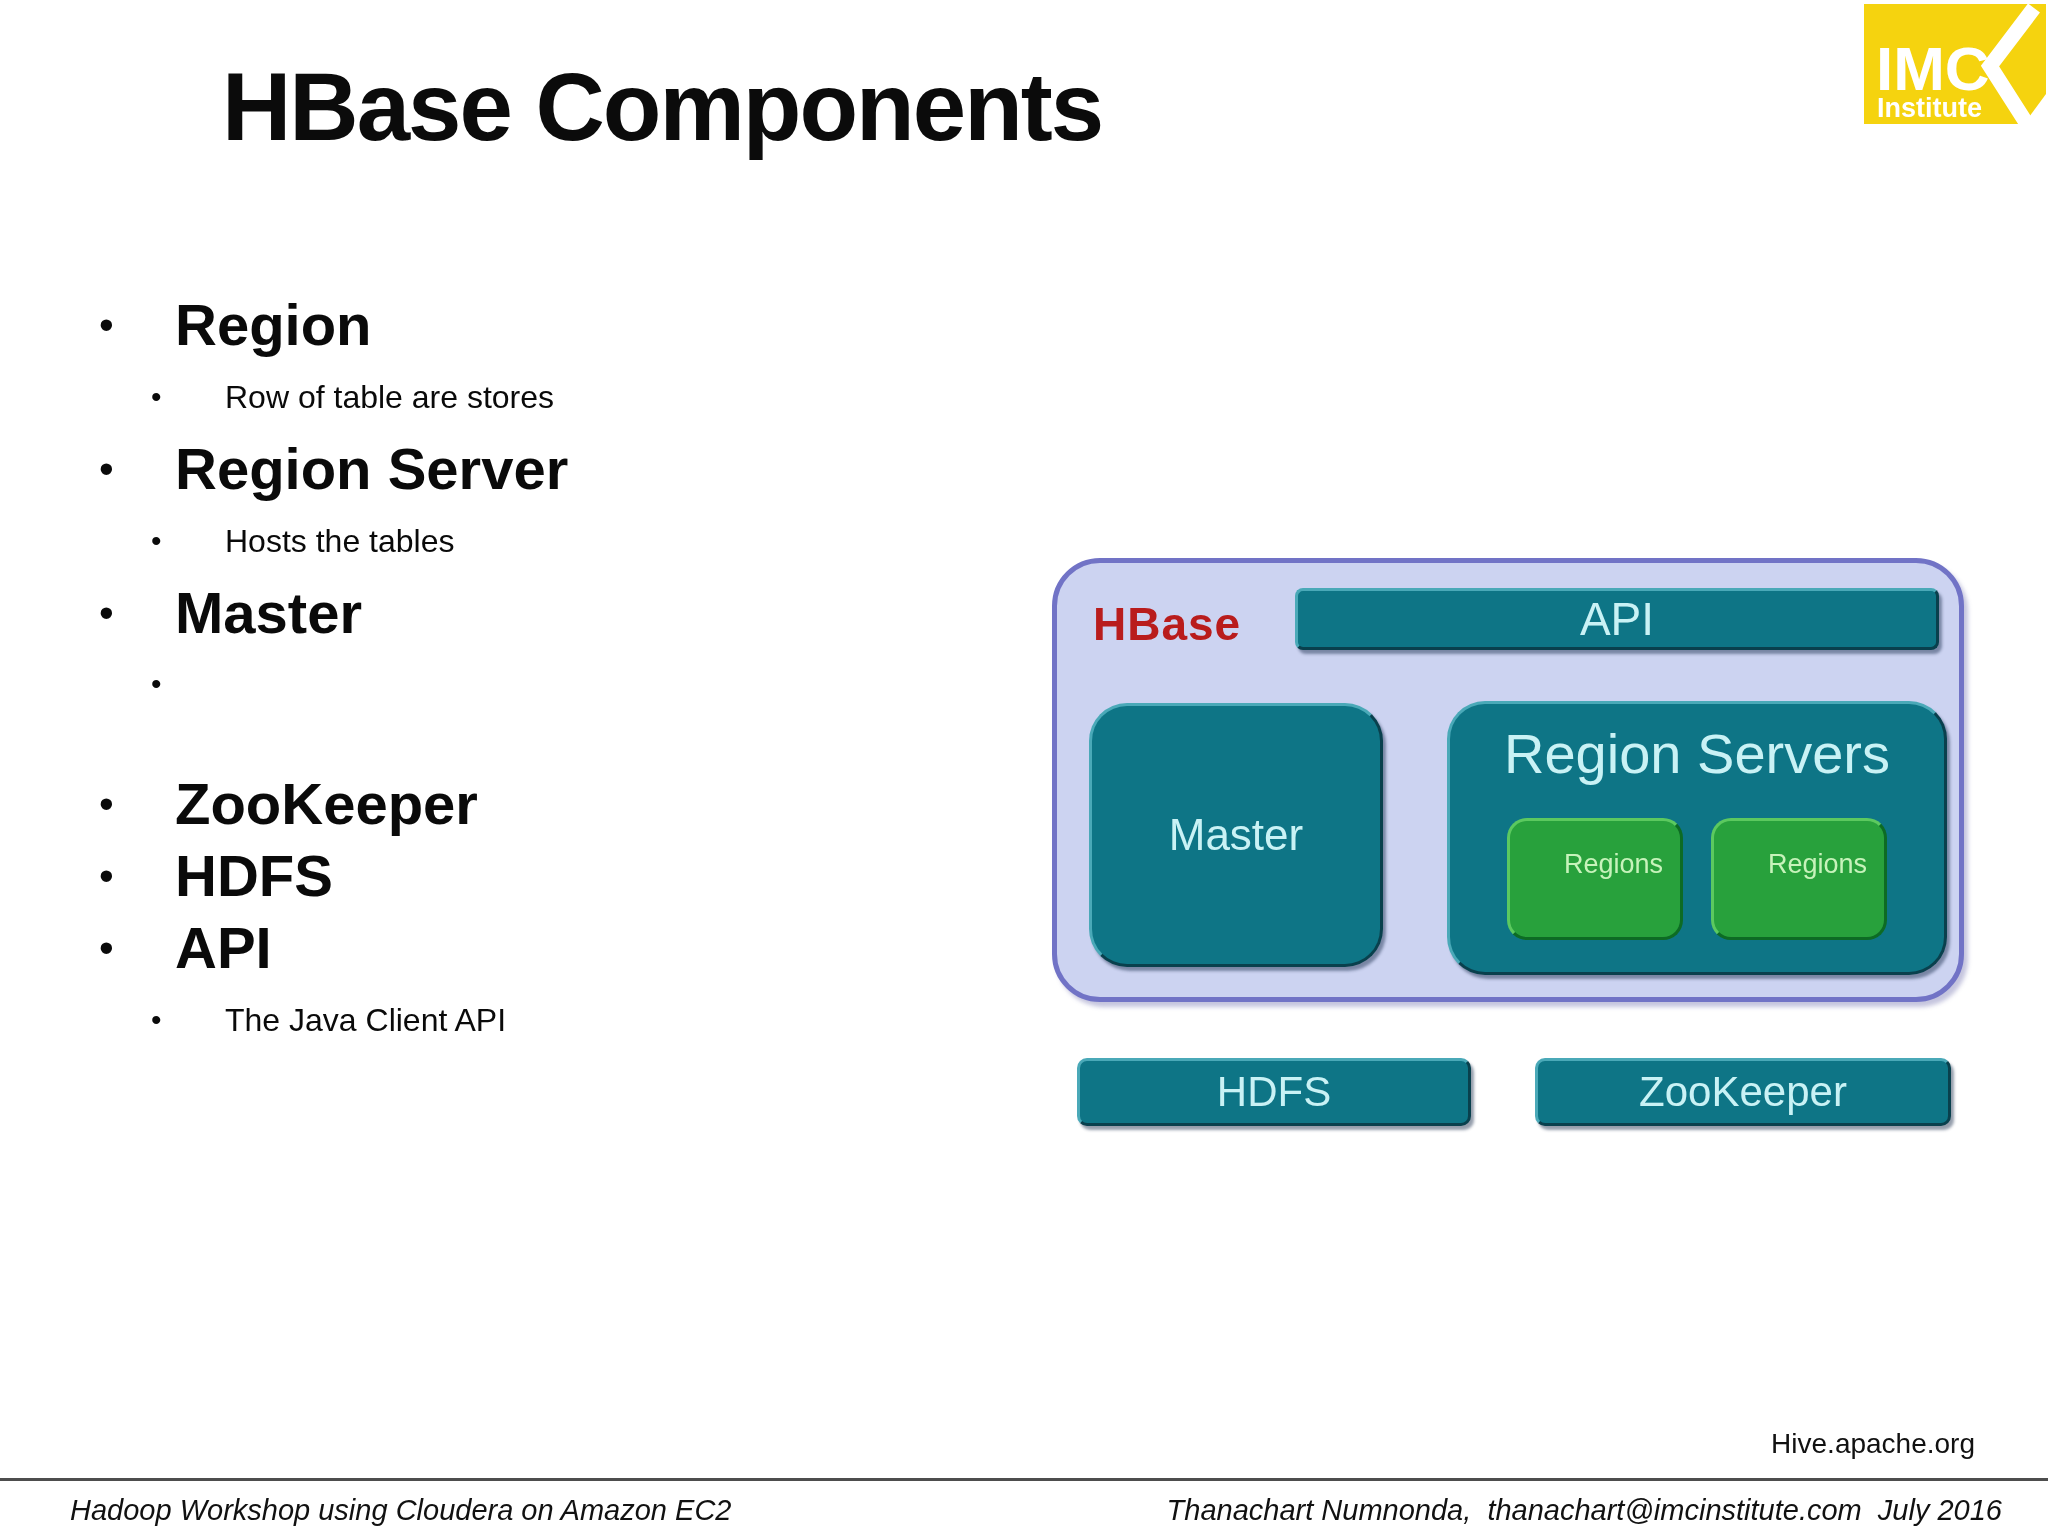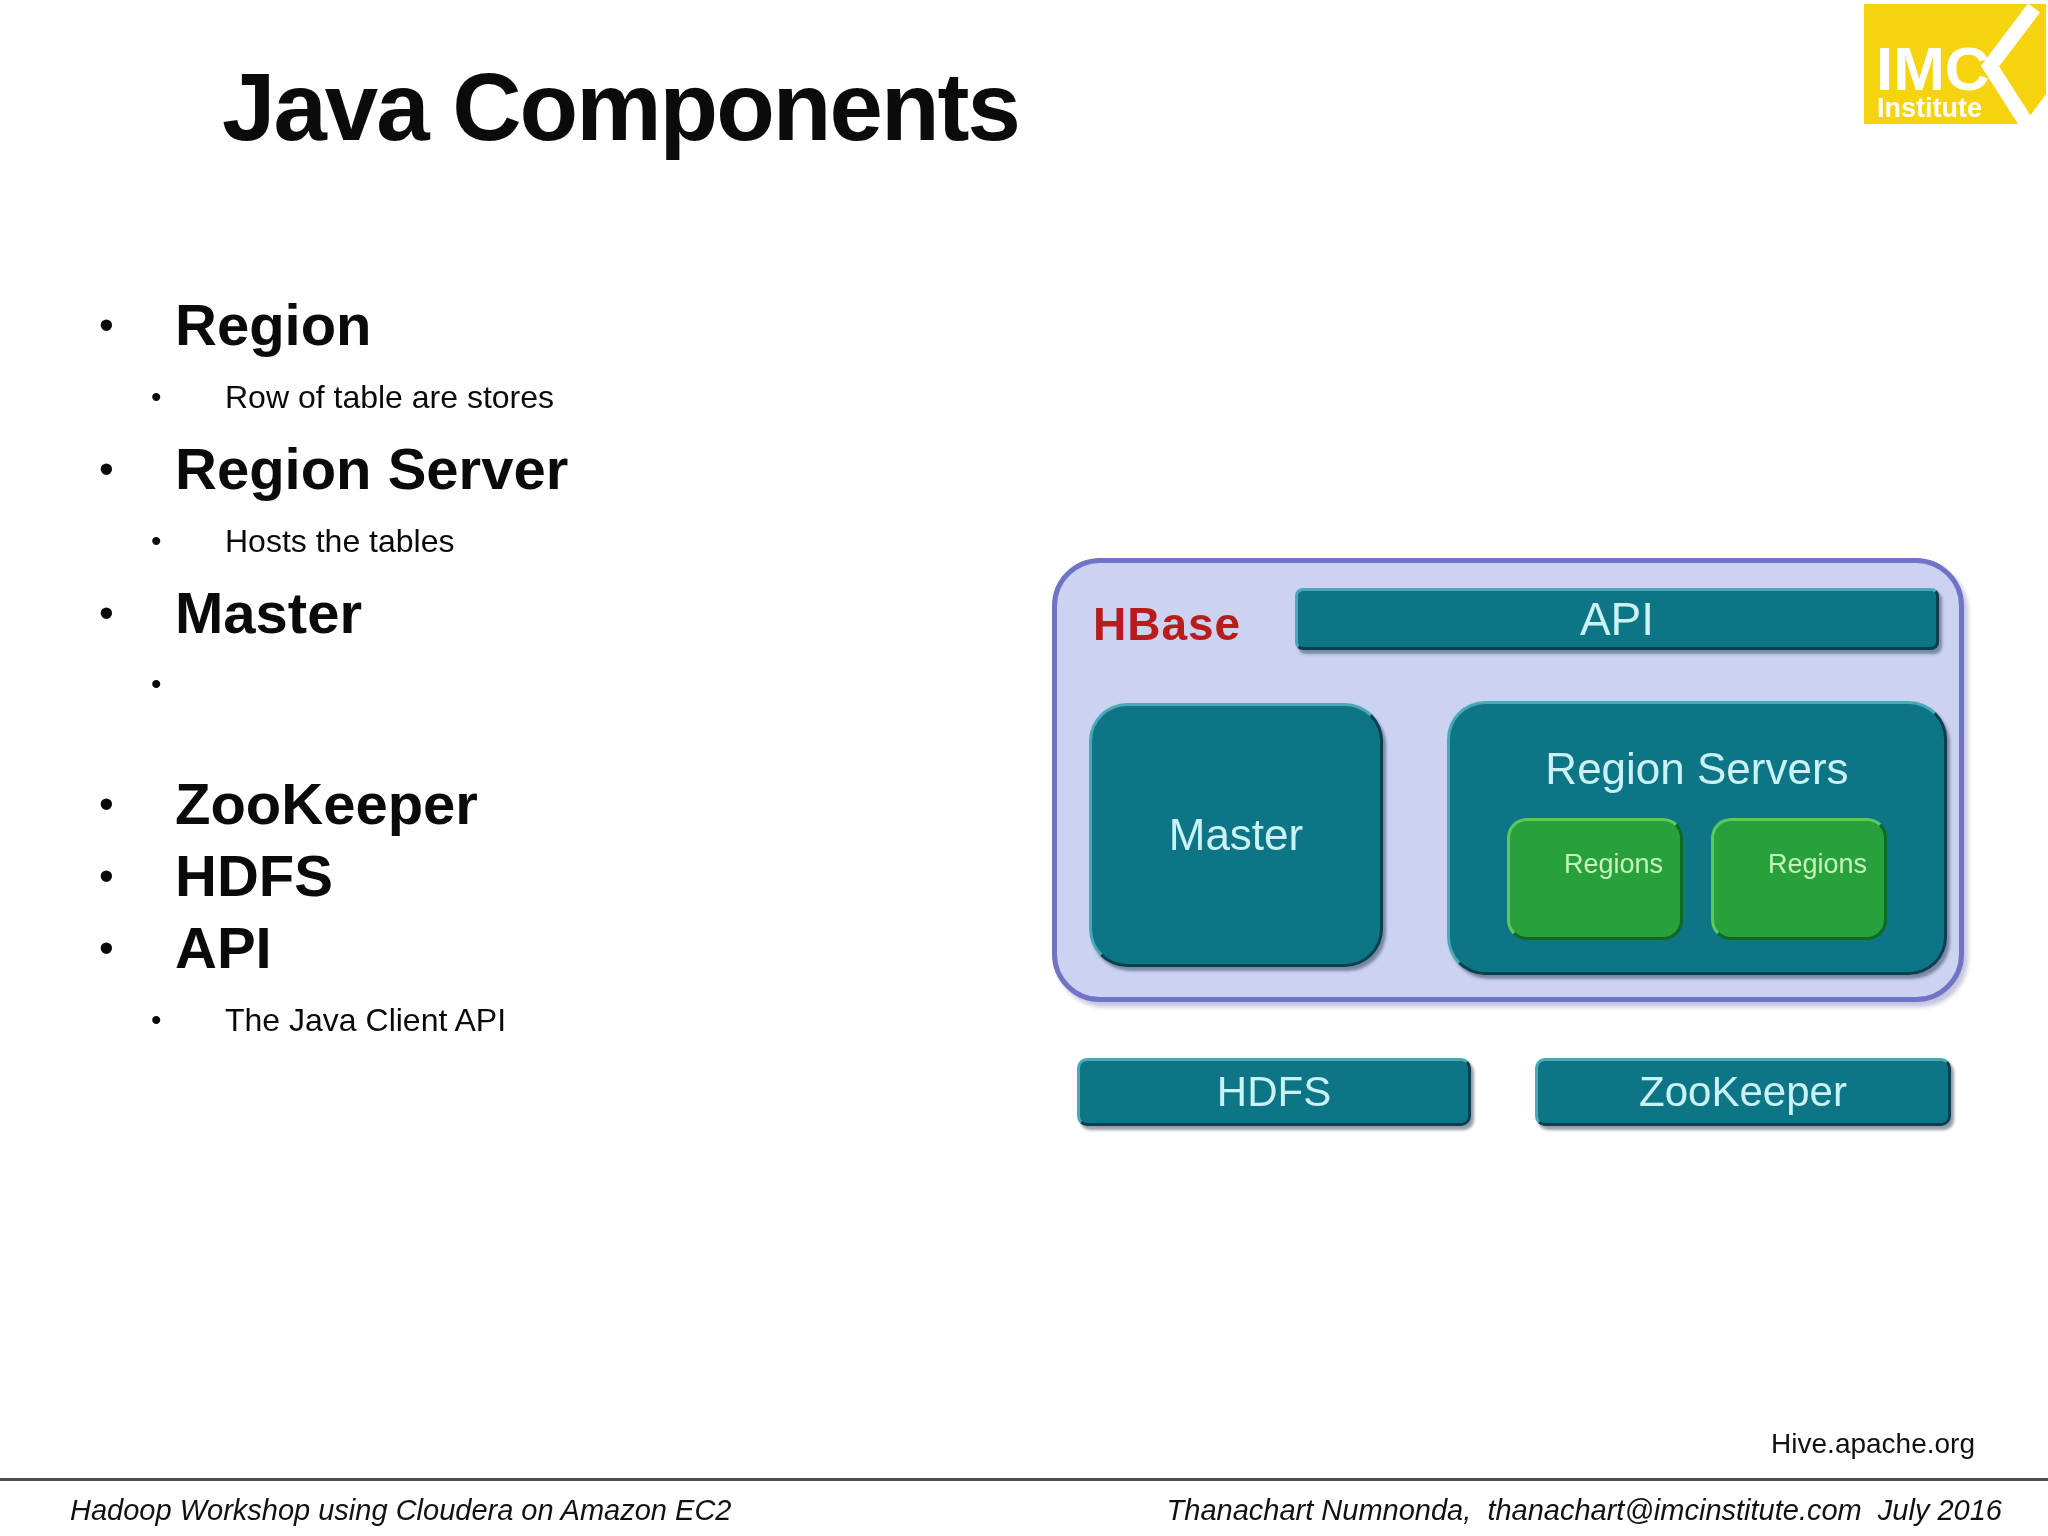--- a/index.html
+++ b/index.html
@@ -40,21 +40,21 @@
     border-right:3px solid #09404d;border-bottom:3px solid #09404d;
     box-shadow:3px 4px 3px rgba(20,40,70,0.45);
     display:flex;align-items:center;justify-content:center;
   }
   .api-bar{position:absolute;left:238px;top:25px;width:644px;height:62px;border-radius:8px;font-size:46px;}
   .master-box{position:absolute;left:32px;top:140px;width:294px;height:264px;border-radius:38px;font-size:44px;}
   .rs-box{
     position:absolute;left:390px;top:138px;width:500px;height:274px;border-radius:38px;
     display:block;text-align:center;
   }
-  .rs-title{margin-top:40px;font-size:44px;color:#c9f2f5;}
+  .rs-title{margin-top:17px;font-size:56px;color:#c9f2f5;}
   .regions-wrap{position:absolute;left:0;top:114px;width:100%;display:flex;justify-content:center;gap:28px;}
   .region-box{
     width:176px;height:122px;border-radius:20px;box-sizing:border-box;
     background:#28a13c;color:#c7f3bb;
     border-top:3px solid #5cc95f;border-left:3px solid #5cc95f;
     border-right:3px solid #0d6b24;border-bottom:3px solid #0d6b24;
     display:flex;align-items:flex-start;justify-content:center;
     font-size:27px;padding-top:28px;padding-left:37px;
   }
   .hdfs-bar{position:absolute;left:1077px;top:1058px;width:394px;height:68px;border-radius:10px;font-size:42px;}
@@ -68,21 +68,21 @@
   .footer-right{
     position:absolute;right:46px;top:1494px;font-size:29px;font-style:italic;color:#111;
     white-space:pre;
   }
 </style>
 </head>
 <body>
 
 <div id="slide">
 
-  <div class="title">Java Components</div>
+  <div class="title">HBase Components</div>
 
   <div class="logo">
     <svg width="182" height="120" viewBox="0 0 182 120">
       <rect x="0" y="0" width="182" height="120" fill="#F5D30F"></rect>
       <path d="M170,4 L126,62 L163,120" stroke="#FFFFFF" stroke-width="15" fill="none"></path>
       <polygon points="182,90 182,120 160,120" fill="#FFFFFF"></polygon>
       <text x="12" y="86" font-family="Liberation Sans, sans-serif" font-size="62" font-weight="bold" fill="#FFFFFF">IMC</text>
       <text x="13" y="113" font-family="Liberation Sans, sans-serif" font-size="27" font-weight="bold" fill="#FFFFFF">Institute</text>
     </svg>
   </div>

